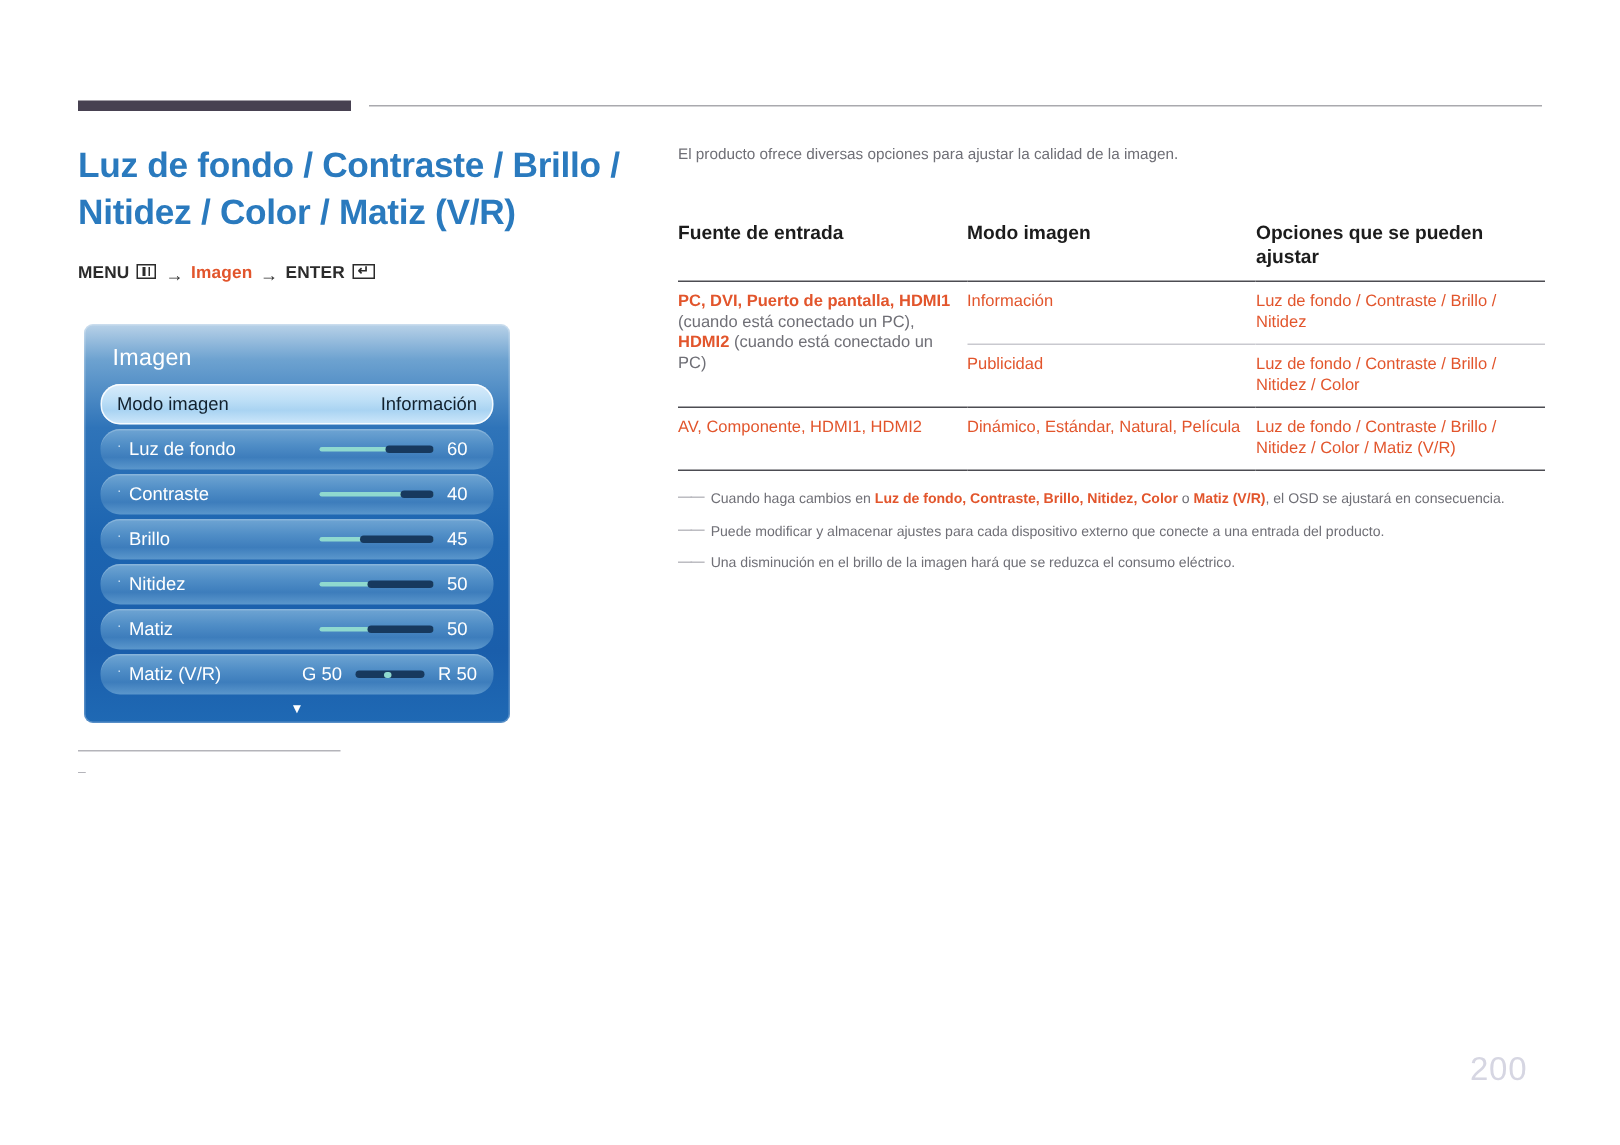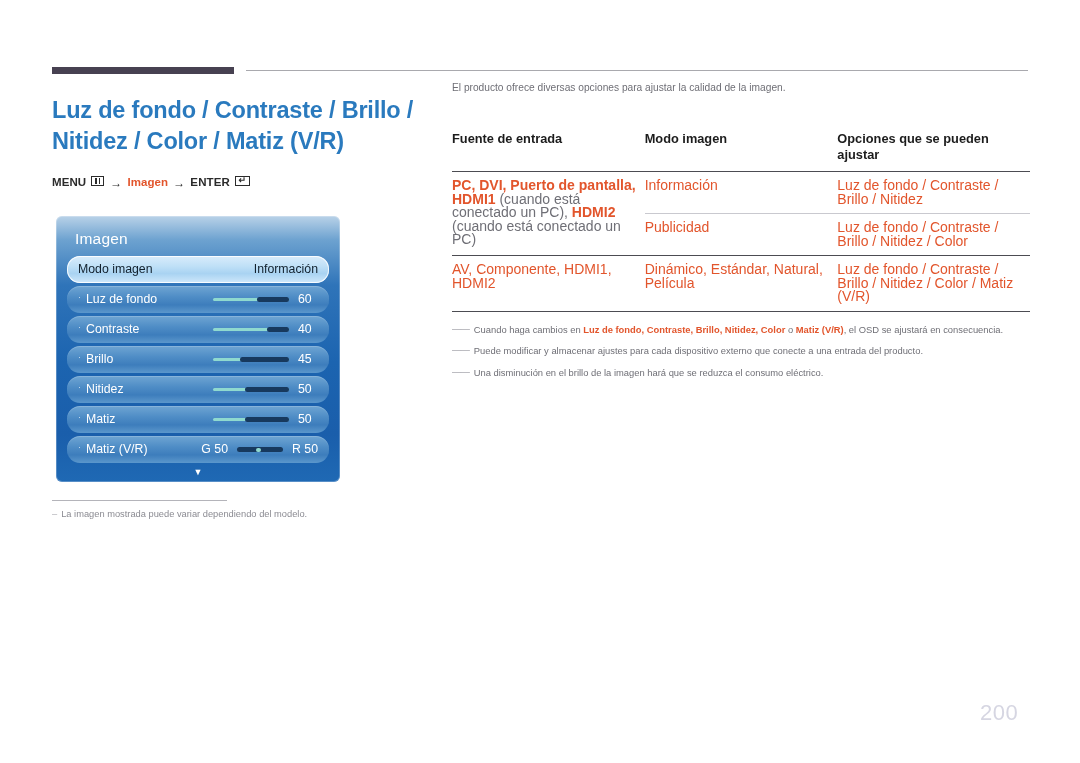--- a/index.html
+++ b/index.html
@@ -236,21 +236,21 @@
     display: flex;
     gap: 4px;
     line-height: 14px;
   }
   .left-note .dash { color: #b0b0b6; }
 
   
   .right-col {
     position: absolute;
     left: 452px;
-    top: 80px;
+    top: 96px;
     width: 578px;
   }
 
   .intro {
     font-size: 10.2px;
     color: #6f6f76;
     line-height: 15px;
     margin-bottom: 14px;
   }
 
@@ -266,21 +266,21 @@
     font-size: 12.8px;
     font-weight: bold;
     color: #1c1c1c;
     padding: 0 8px 8px 0;
     line-height: 16px;
   }
   table.spec thead tr { border-bottom: 1.6px solid #4c4c52; }
 
   table.spec td {
     vertical-align: top;
-    font-size: 14px;
+    font-size: 11px;
     line-height: 13.5px;
     padding: 7px 8px 7px 0;
     color: #e2552c;
   }
   td.c1 { width: 160px; }
   td.c2 { width: 190px; }
   td.c3 { width: 228px; }
 
   .gray { color: #6f6f76; font-weight: normal; }
   .orange-b { color: #e2552c; font-weight: bold; }
@@ -418,21 +418,20 @@
       </span>
       <span class="rside">R 50</span>
     </div>
 
     <div class="osd-arrow">▼</div>
   </div>
 
   <div class="left-note-rule"></div>
   <div class="left-note">
     <span class="dash">–</span>
-    <span>La imagen mostrada puede variar dependiendo del modelo.</span>
   </div>
 
   <div class="right-col">
     <div class="intro">El producto ofrece diversas opciones para ajustar la calidad de la imagen.</div>
 
     <table class="spec">
       <thead>
         <tr>
           <th class="c1">Fuente de entrada</th>
           <th class="c2">Modo imagen</th>

